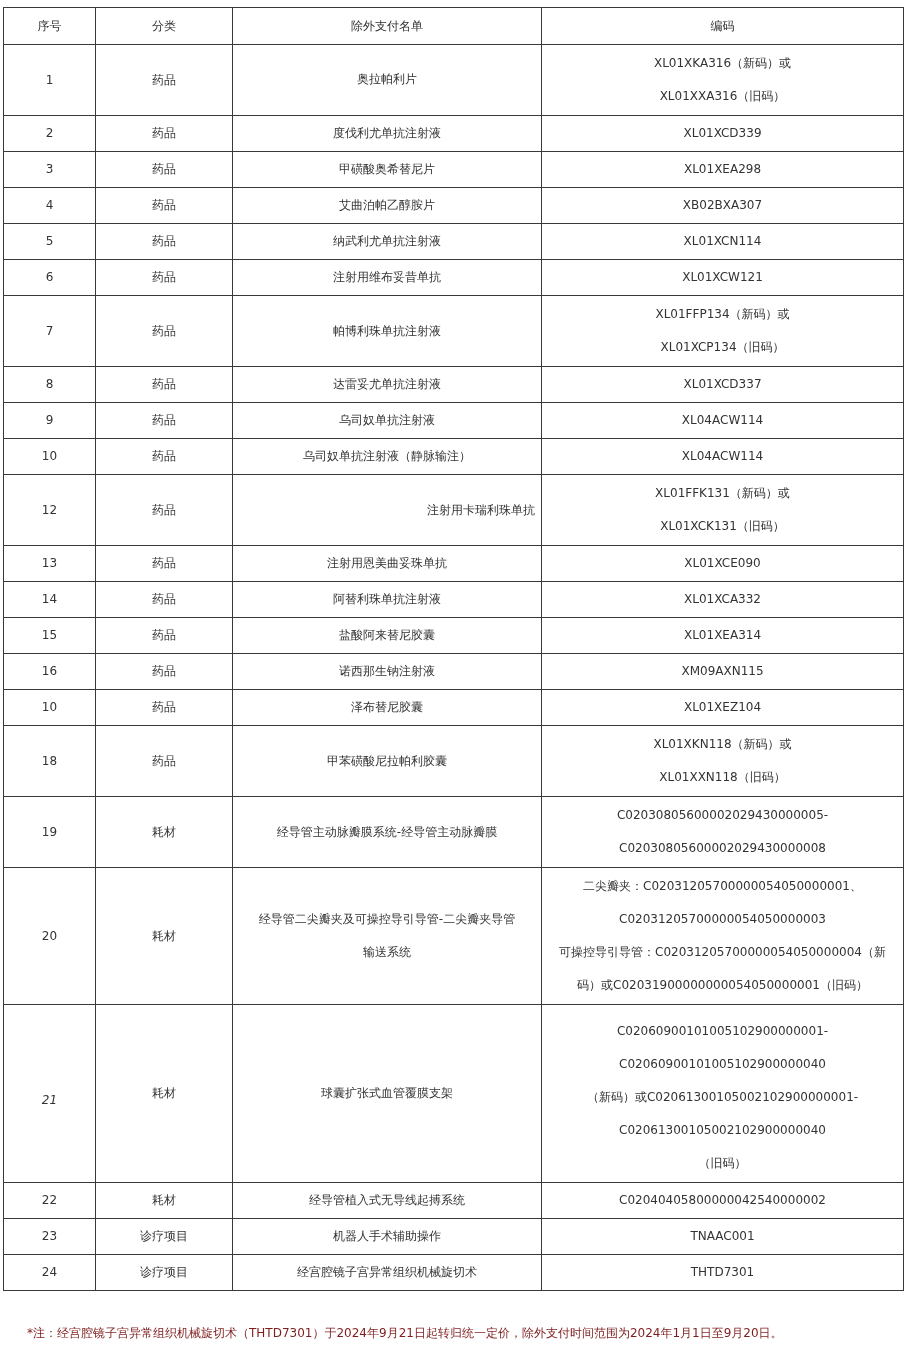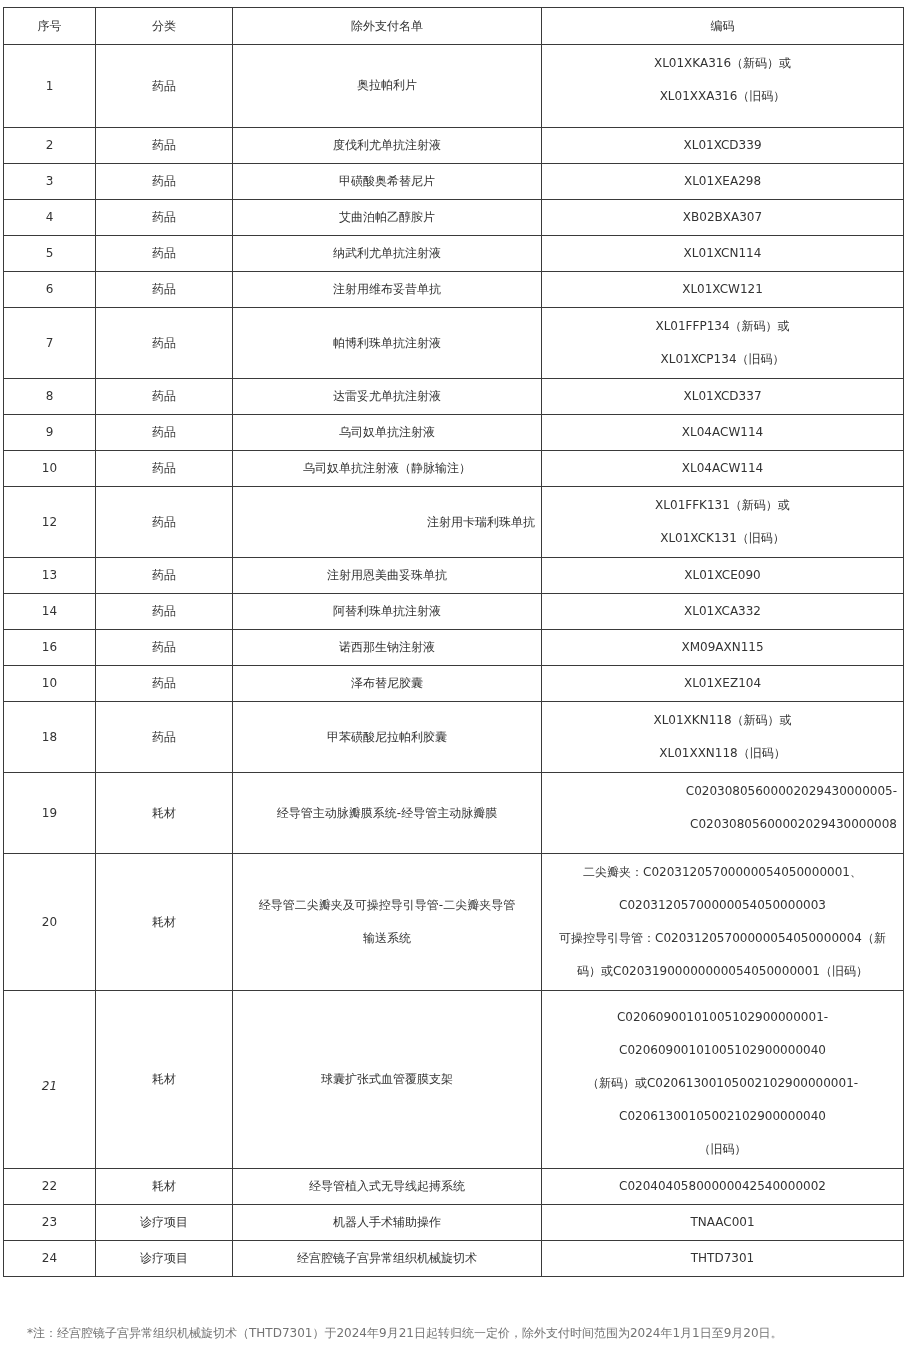--- a/index.html
+++ b/index.html
@@ -21,21 +21,21 @@
     }
     table.list th { height: 36px; }
     table.list td { height: 35px; }
     col.c-no { width: 92px; }
     col.c-cat { width: 137px; }
     col.c-name { width: 309px; }
     col.c-code { width: 362px; }
     .line { display: block; }
     .note {
       position: absolute; left: 27px; top: 1324px;
-      font-size: 12px; color: #737373; line-height: 18px; white-space: nowrap;
+      font-size: 12px; color: #7f1d1d; line-height: 18px; white-space: nowrap;
     }
   </style>
 </head>
 <body>
 
 <table class="list">
   <colgroup>
     <col class="c-no">
       <col class="c-cat">
       <col class="c-name">
@@ -49,21 +49,21 @@
       <th>编码</th>
     </tr>
   </thead>
   <tbody id="tbody">
       <tr>
         <td style="padding-top: 2px; padding-bottom: 2px;">1</td>
         <td style="padding-top: 2px; padding-bottom: 2px;">药品</td>
         <td style="padding-top: 2px; padding-bottom: 4px;">
           <span class="line">奥拉帕利片</span>
         </td>
-        <td style="padding-top: 2px; padding-bottom: 14px;">
+        <td style="padding-top: 2px; padding-bottom: 2px;">
           <span class="line">XL01XKA316（新码）或</span>
           <span class="line">XL01XXA316（旧码）</span>
         </td>
       </tr>
       <tr>
         <td>2</td>
         <td>药品</td>
         <td>
           <span class="line">度伐利尤单抗注射液</span>
         </td>
@@ -177,20 +177,30 @@
         <td>14</td>
         <td>药品</td>
         <td>
           <span class="line">阿替利珠单抗注射液</span>
         </td>
         <td>
           <span class="line">XL01XCA332</span>
         </td>
       </tr>
       <tr>
+        <td>15</td>
+        <td>药品</td>
+        <td>
+          <span class="line">盐酸阿来替尼胶囊</span>
+        </td>
+        <td>
+          <span class="line">XL01XEA314</span>
+        </td>
+      </tr>
+      <tr>
         <td>16</td>
         <td>药品</td>
         <td>
           <span class="line">诺西那生钠注射液</span>
         </td>
         <td>
           <span class="line">XM09AXN115</span>
         </td>
       </tr>
       <tr>
@@ -213,21 +223,21 @@
           <span class="line">XL01XKN118（新码）或</span>
           <span class="line">XL01XXN118（旧码）</span>
         </td>
       </tr>
       <tr>
         <td style="padding-top: 2px; padding-bottom: 2px;">19</td>
         <td style="padding-top: 2px; padding-bottom: 2px;">耗材</td>
         <td style="padding-top: 2px; padding-bottom: 2px;">
           <span class="line">经导管主动脉瓣膜系统-经导管主动脉瓣膜</span>
         </td>
-        <td style="padding-top: 2px; padding-bottom: 12px; text-align: right;">
+        <td style="padding-top: 2px; padding-bottom: 2px;">
           <span class="line">C02030805600002029430000005-</span>
           <span class="line">C02030805600002029430000008</span>
         </td>
       </tr>
       <tr>
         <td style="padding-top: 2px; padding-bottom: 2px;">20</td>
         <td style="padding-top: 2px; padding-bottom: 2px;">耗材</td>
         <td style="padding-top: 2px; padding-bottom: 2px;">
           <span class="line">经导管二尖瓣夹及可操控导引导管-二尖瓣夹导管</span>
           <span class="line">输送系统</span>

